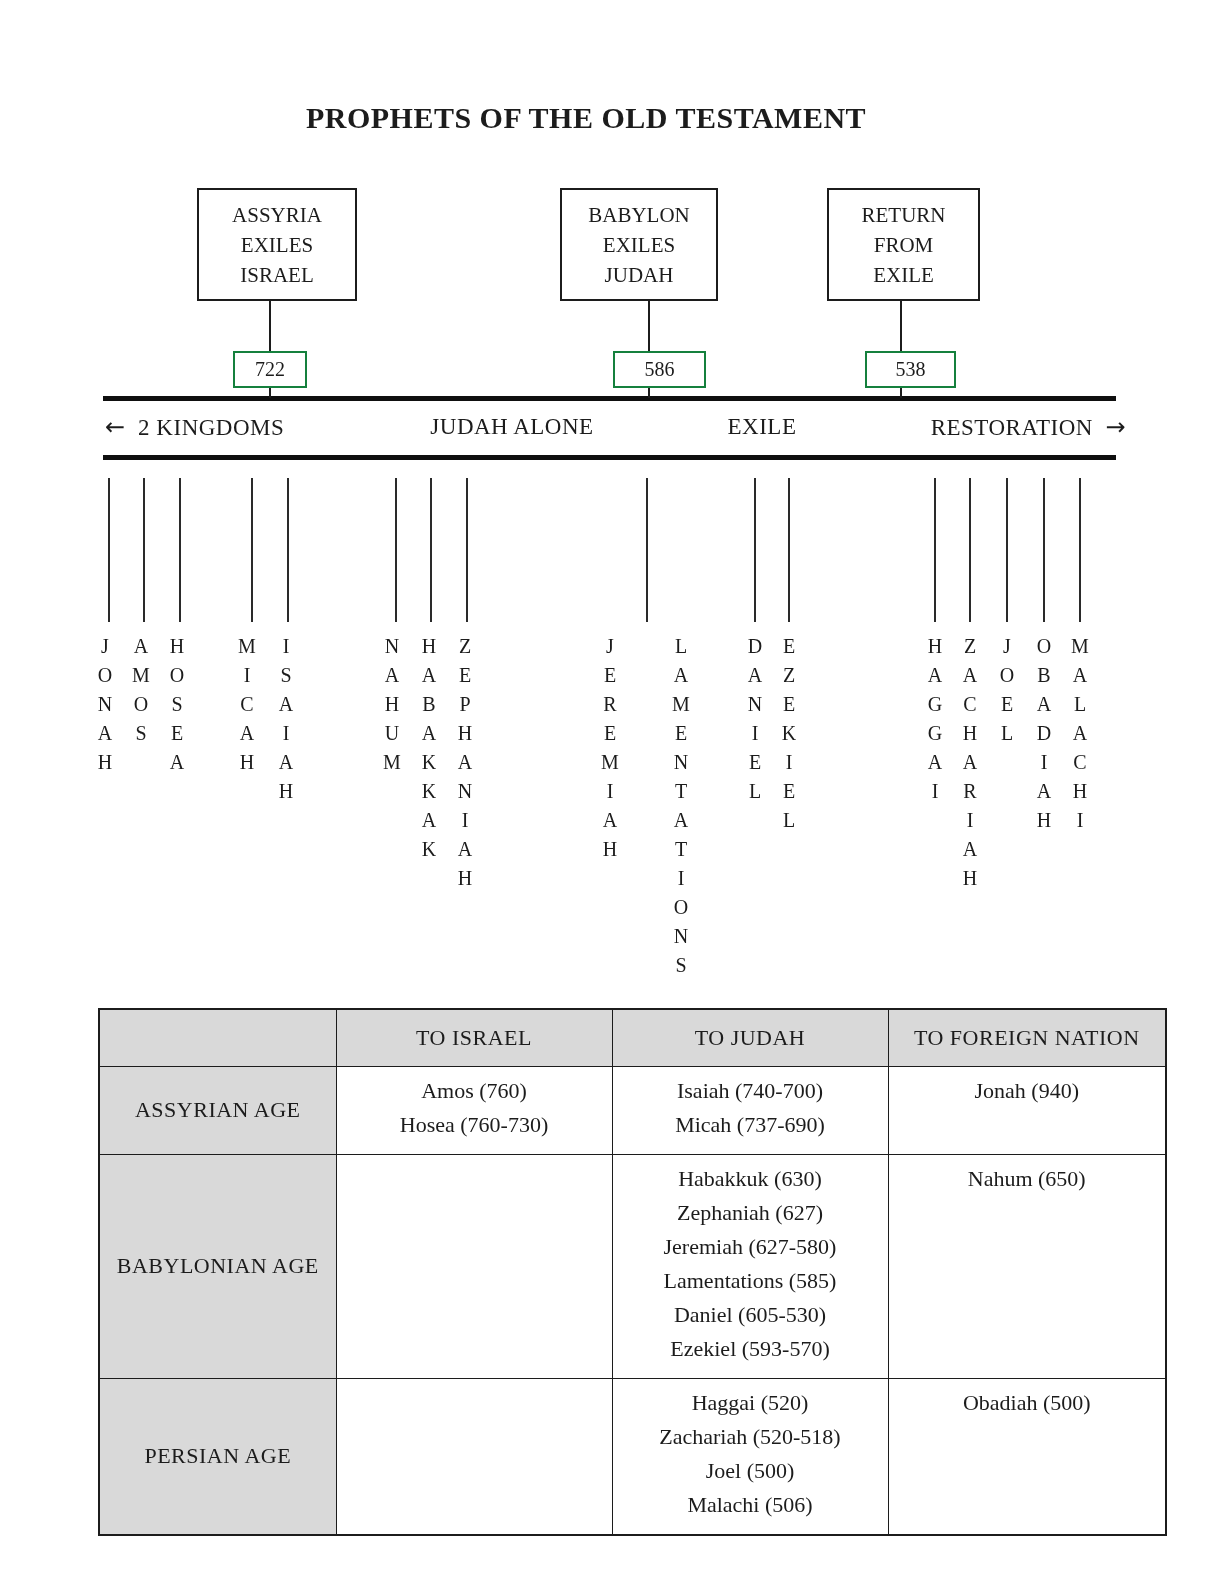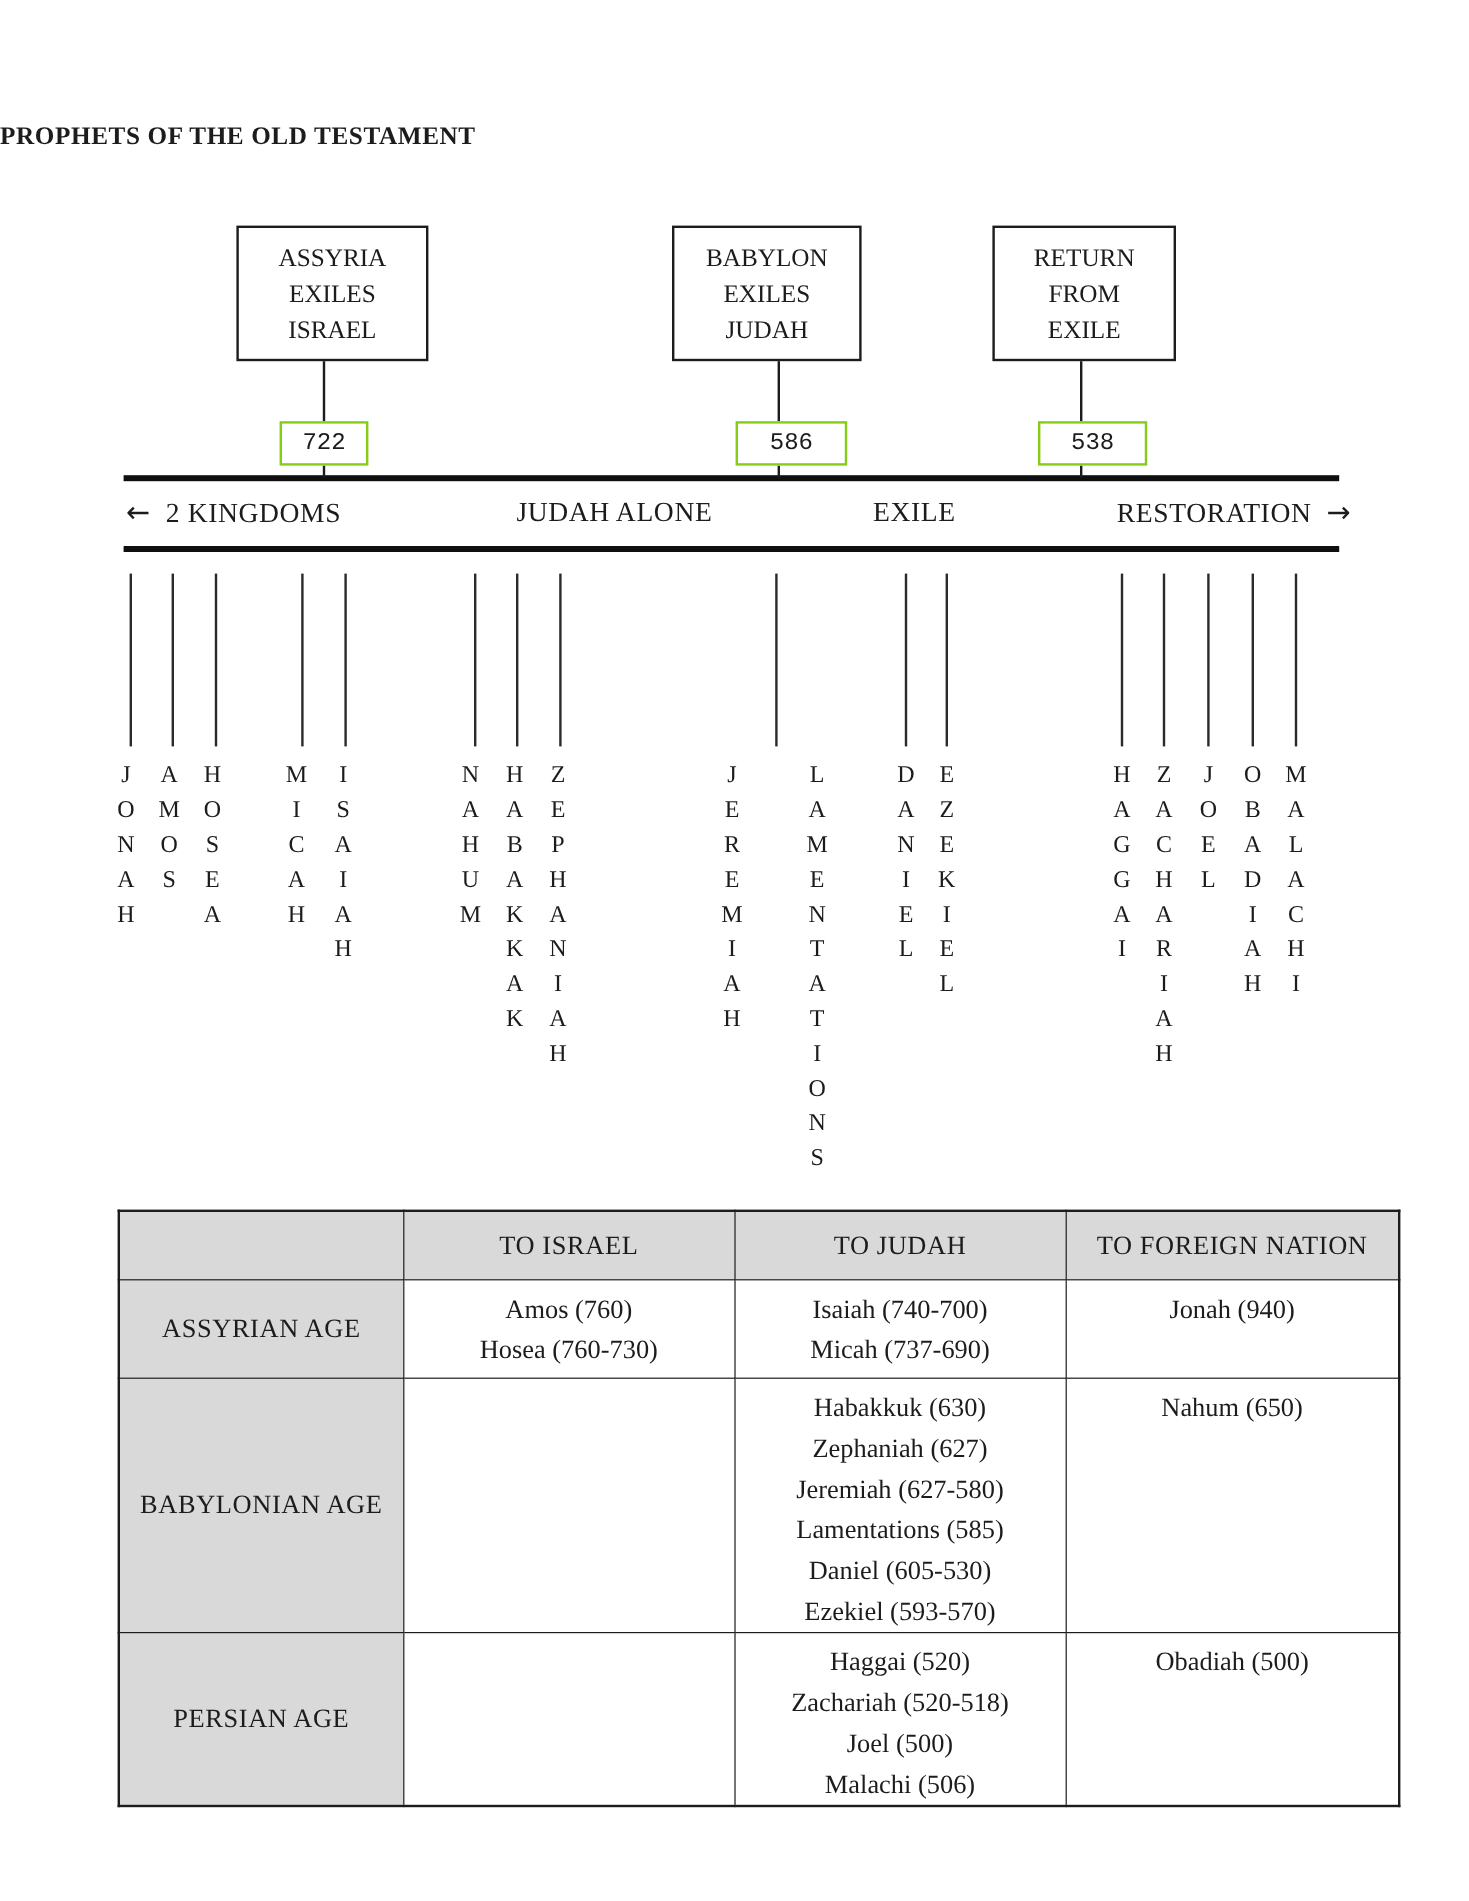--- a/index.html
+++ b/index.html
@@ -2,56 +2,56 @@
 <html><head>
 <meta charset="utf-8">
 <style>
   html,body{margin:0;padding:0;background:#ffffff;}
   .page{
     position:relative;width:1224px;height:1584px;background:#ffffff;
     color:#1c1c1c;font-family:"Liberation Serif","DejaVu Serif",serif;
     overflow:hidden;
   }
   .title{
-    position:absolute;top:101px;left:0;width:1172px;
-    font-size:21px;font-weight:bold;letter-spacing:.5px;white-space:nowrap;
+    position:absolute;top:101px;left:0;width:1172px;text-align:center;
+    font-size:30px;font-weight:bold;letter-spacing:.5px;white-space:nowrap;
   }
   
   .event-box{
     position:absolute;top:188px;height:113px;border:2px solid #1c1c1c;
     box-sizing:border-box;display:flex;align-items:center;justify-content:center;
     text-align:center;font-size:21px;line-height:30px;white-space:pre-line;
     background:#ffffff;
   }
   .connector{position:absolute;top:298px;height:100px;width:2px;background:#1c1c1c;}
   .year-box{
-    position:absolute;top:351px;height:37px;border:2px solid #84cc16;
+    position:absolute;top:351px;height:37px;border:2px solid #15803d;
     box-sizing:border-box;background:#ffffff;display:flex;align-items:center;
-    justify-content:center;font-size:20px;z-index:2;font-family:Liberation Mono, monospace;
+    justify-content:center;font-size:20px;z-index:2;
   }
   .bar{position:absolute;left:103px;width:1013px;height:5px;background:#0f0f0f;}
   .bar-top{top:396px;}
   .bar-bottom{top:455px;}
   .era{
     position:absolute;top:412px;font-size:23px;letter-spacing:.5px;
     white-space:nowrap;line-height:30px;
   }
   .era .arrow{font-family:"DejaVu Sans",sans-serif;font-size:24px;}
   .tick{position:absolute;top:478px;height:144px;width:2px;background:#2a2a2a;}
   .prophet{
     position:absolute;top:632px;width:36px;margin-left:-18px;text-align:center;
     font-size:20px;line-height:29px;white-space:pre-line;letter-spacing:0;
   }
   
   .era-table{
     position:absolute;left:98px;top:1008px;border-collapse:collapse;
     table-layout:fixed;background:#ffffff;
   }
   .era-table th,.era-table td{
-    border:1.5px solid #1c1c1c;box-sizing:border-box;padding:0;
+    border:1.5px solid #1c1c1c;box-sizing:border-box;padding:12px;
     font-weight:normal;font-size:22px;
   }
   .era-table{border:2px solid #1c1c1c;}
   .era-table .shade{background:#d9d9d9;}
   .era-table th.colhead{text-align:center;vertical-align:middle;letter-spacing:.5px;}
   .era-table th.age{text-align:center;vertical-align:middle;letter-spacing:.5px;}
   .era-table td.books{
     text-align:center;vertical-align:top;padding-top:7px;line-height:34px;
     white-space:pre-line;
   }

